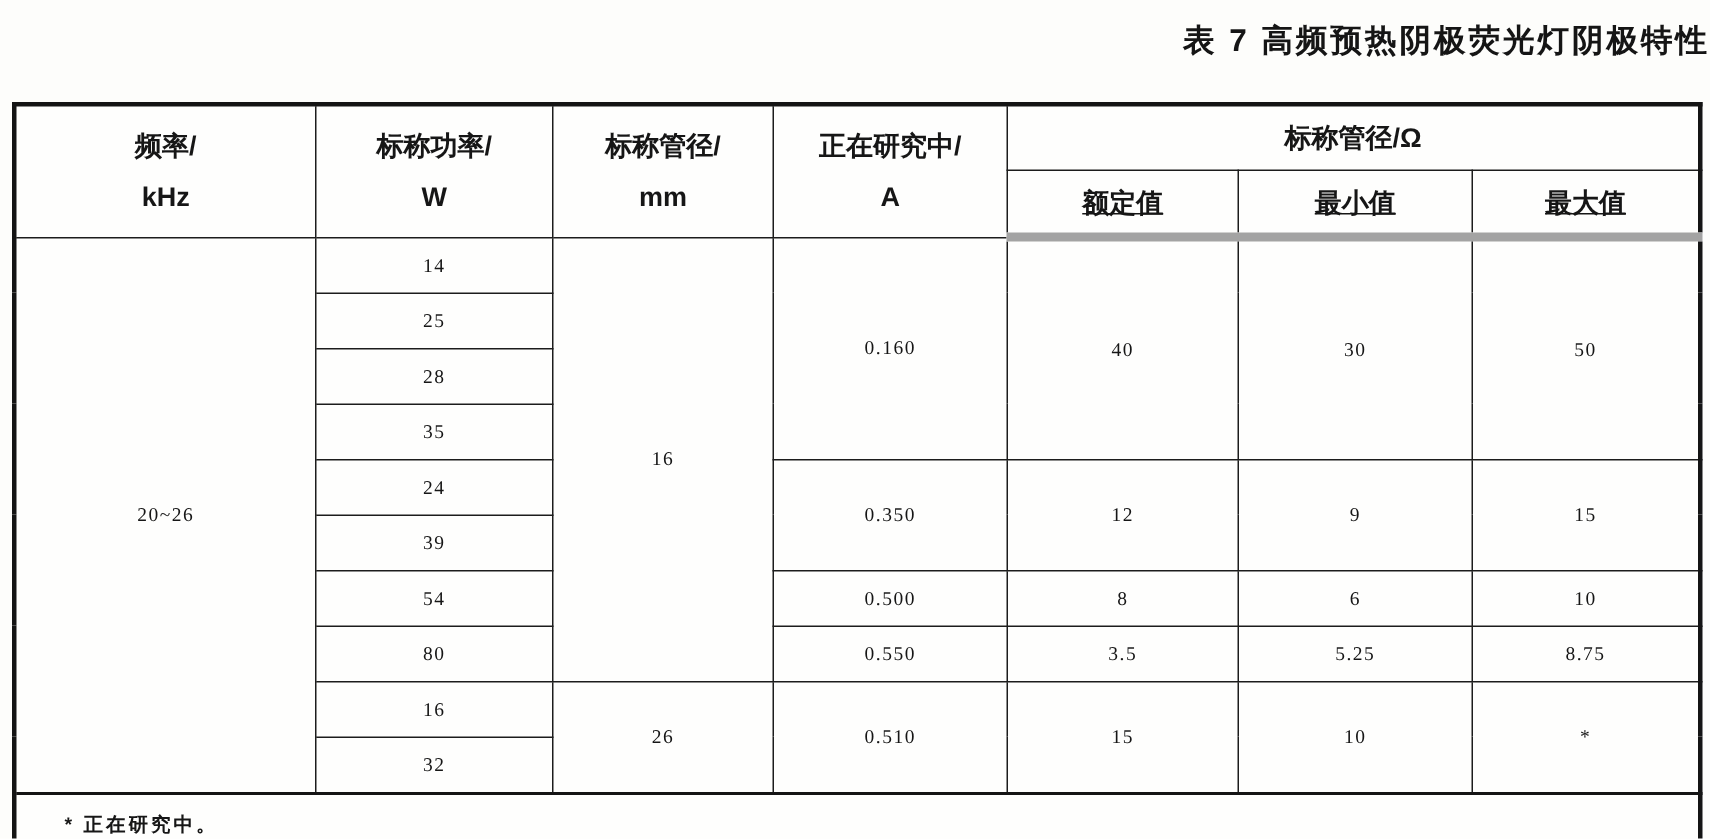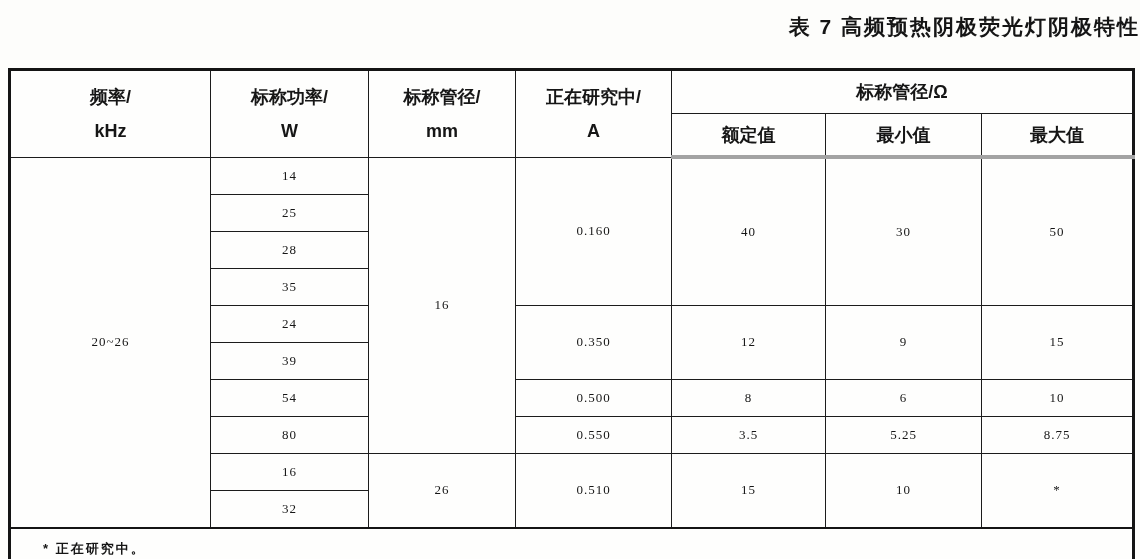--- a/index.html
+++ b/index.html
@@ -48,21 +48,21 @@
     font-size: 13px;
     color: #161616;
   }
   th {
     font-weight: bold;
     font-family: "Liberation Sans", "DejaVu Sans", sans-serif;
     font-size: 18px;
   }
   th .l1, th .l2 { display: block; line-height: 1.9; }
   tr.hdr1 th { height: 42px; }
-  tr.hdr2 th { height: 41px; border-bottom: 4px solid #a3a3a3; }
+  tr.hdr2 th { height: 41px; border-bottom: 6px solid #a3a3a3; text-decoration: underline; }
   th.span2 { border-bottom: 2px solid #141414; }
   tr.body-row td { height: 36px; }
   td.num {
     font-family: "Liberation Serif", "DejaVu Serif", serif;
     letter-spacing: 1px;
   }
   tr.foot-row td {
     height: 40px;
     text-align: left;
     padding-left: 32px;

